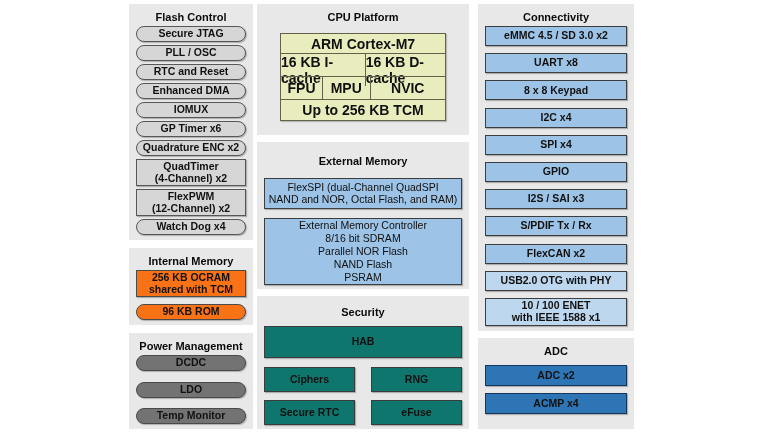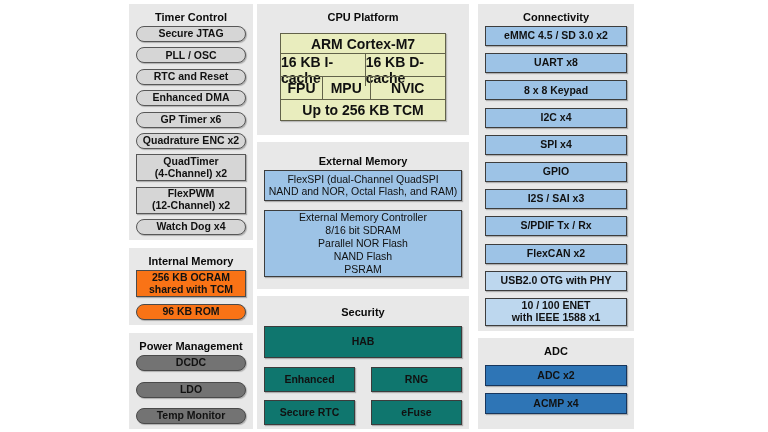--- a/index.html
+++ b/index.html
@@ -30,43 +30,44 @@
   
   .cpu-table{margin:7px 16px 0;border:1px solid #62624a;background:#e9edbe;display:grid;
              grid-template-rows:19px 23px 23px 21px;box-shadow:1px 1px 1px rgba(0,0,0,0.2);}
   .cpu-row{display:grid;border-top:1px solid #62624a;}
   .cpu-row.first{border-top:none;}
   .cpu-row.caches{grid-template-columns:51% 49%;}
   .cpu-row.units{grid-template-columns:25% 29% 46%;}
   .cpu-cell{display:flex;align-items:center;justify-content:center;font-weight:bold;font-size:14px;}
   .cpu-cell + .cpu-cell{border-left:1px solid #62624a;}
   
-  .em-flexspi{height:31px;font-weight:normal;font-size:10.5px;}
+  .em-flexspi{height:31px;margin-top:8px;font-weight:normal;font-size:10.5px;}
   .em-ctrl{height:67px;margin-top:9px;font-weight:normal;font-size:10.5px;line-height:13px;}
   
   .hab{height:32px;margin-top:5px;}
   .sec-grid{display:grid;grid-template-columns:1fr 1fr;column-gap:16px;row-gap:8px;margin-top:9px;}
   .sec-grid .box{height:25px;}
   
   .adc-box{height:21px;margin-top:7px;}
   .adc-box.first{margin-top:5px;}
 </style>
 </head>
 <body>
 
 <div id="canvas">
 
   <div class="col" id="col-left">
     <div class="panel" style="height:236px;">
-      <div class="panel-title">Timer Control</div>
+      <div class="panel-title">Flash Control</div>
       <div class="boxes">
         <div class="box gray h1">Secure JTAG</div>
         <div class="box gray h1">PLL / OSC</div>
         <div class="box gray h1">RTC and Reset</div>
         <div class="box gray h1">Enhanced DMA</div>
+        <div class="box gray h1">IOMUX</div>
         <div class="box gray h1">GP Timer x6</div>
         <div class="box gray h1">Quadrature ENC x2</div>
         <div class="box gray h2">QuadTimer
 (4-Channel) x2</div>
         <div class="box gray h2">FlexPWM
 (12-Channel) x2</div>
         <div class="box gray h1">Watch Dog x4</div>
       </div>
     </div>
 
@@ -122,21 +123,21 @@
 NAND Flash
 PSRAM</div>
       </div>
     </div>
 
     <div class="panel" style="height:133px;">
       <div class="panel-title" style="padding-top:5px;">Security</div>
       <div class="boxes packed">
         <div class="box green hab">HAB</div>
         <div class="sec-grid">
-          <div class="box green">Enhanced</div>
+          <div class="box green">Ciphers</div>
           <div class="box green">RNG</div>
           <div class="box green">Secure RTC</div>
           <div class="box green">eFuse</div>
         </div>
       </div>
     </div>
   </div>
 
   <div class="col" id="col-right">
     <div class="panel" style="height:327px;">

